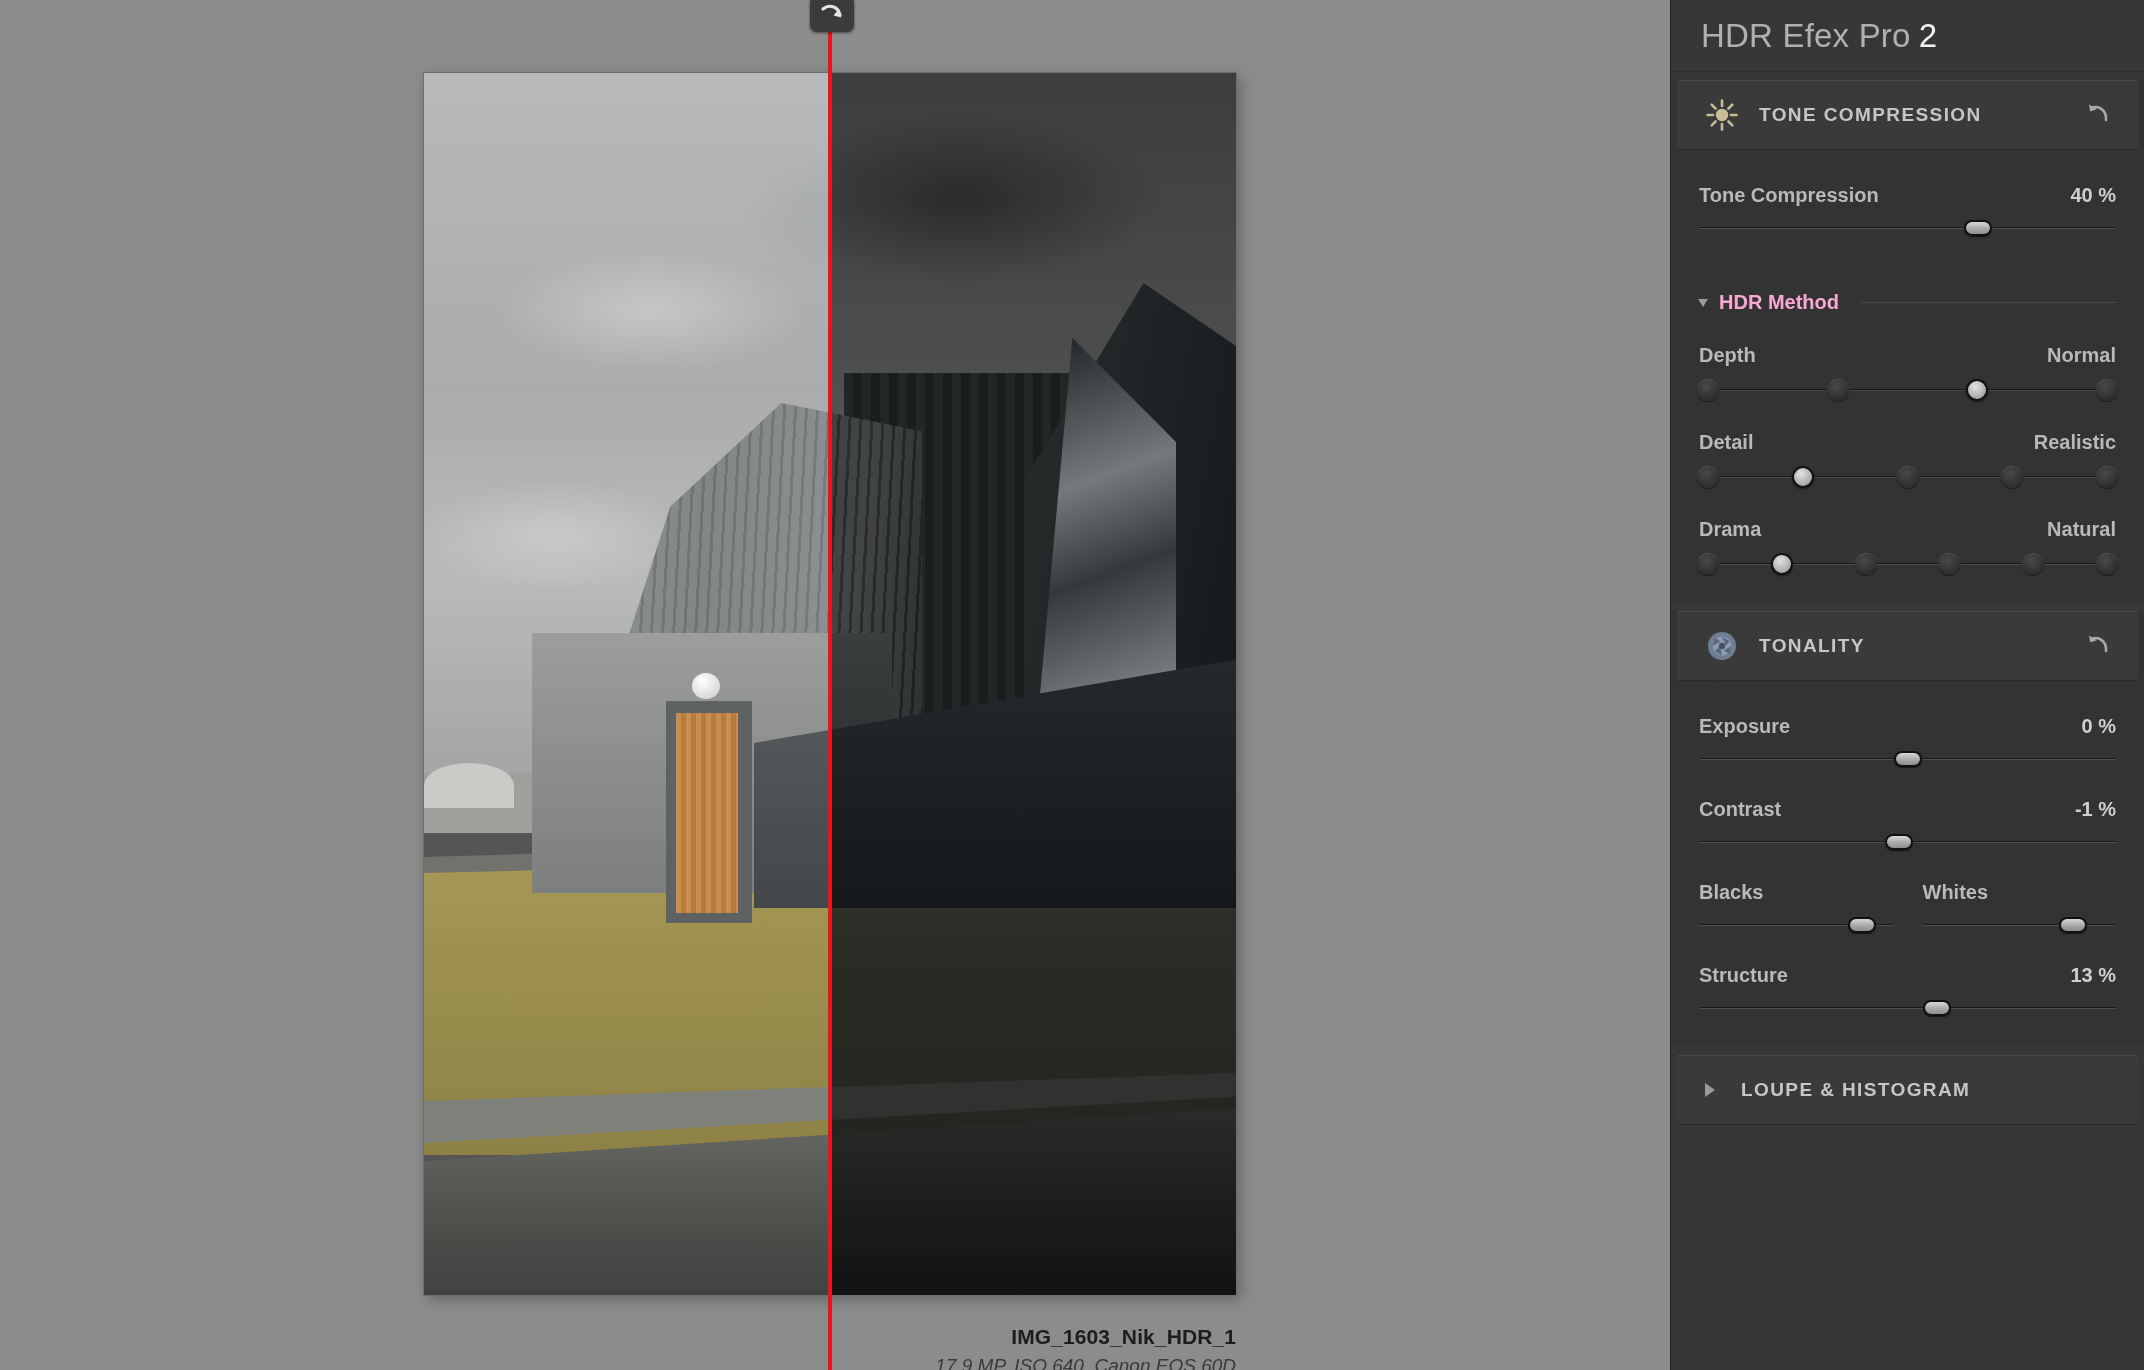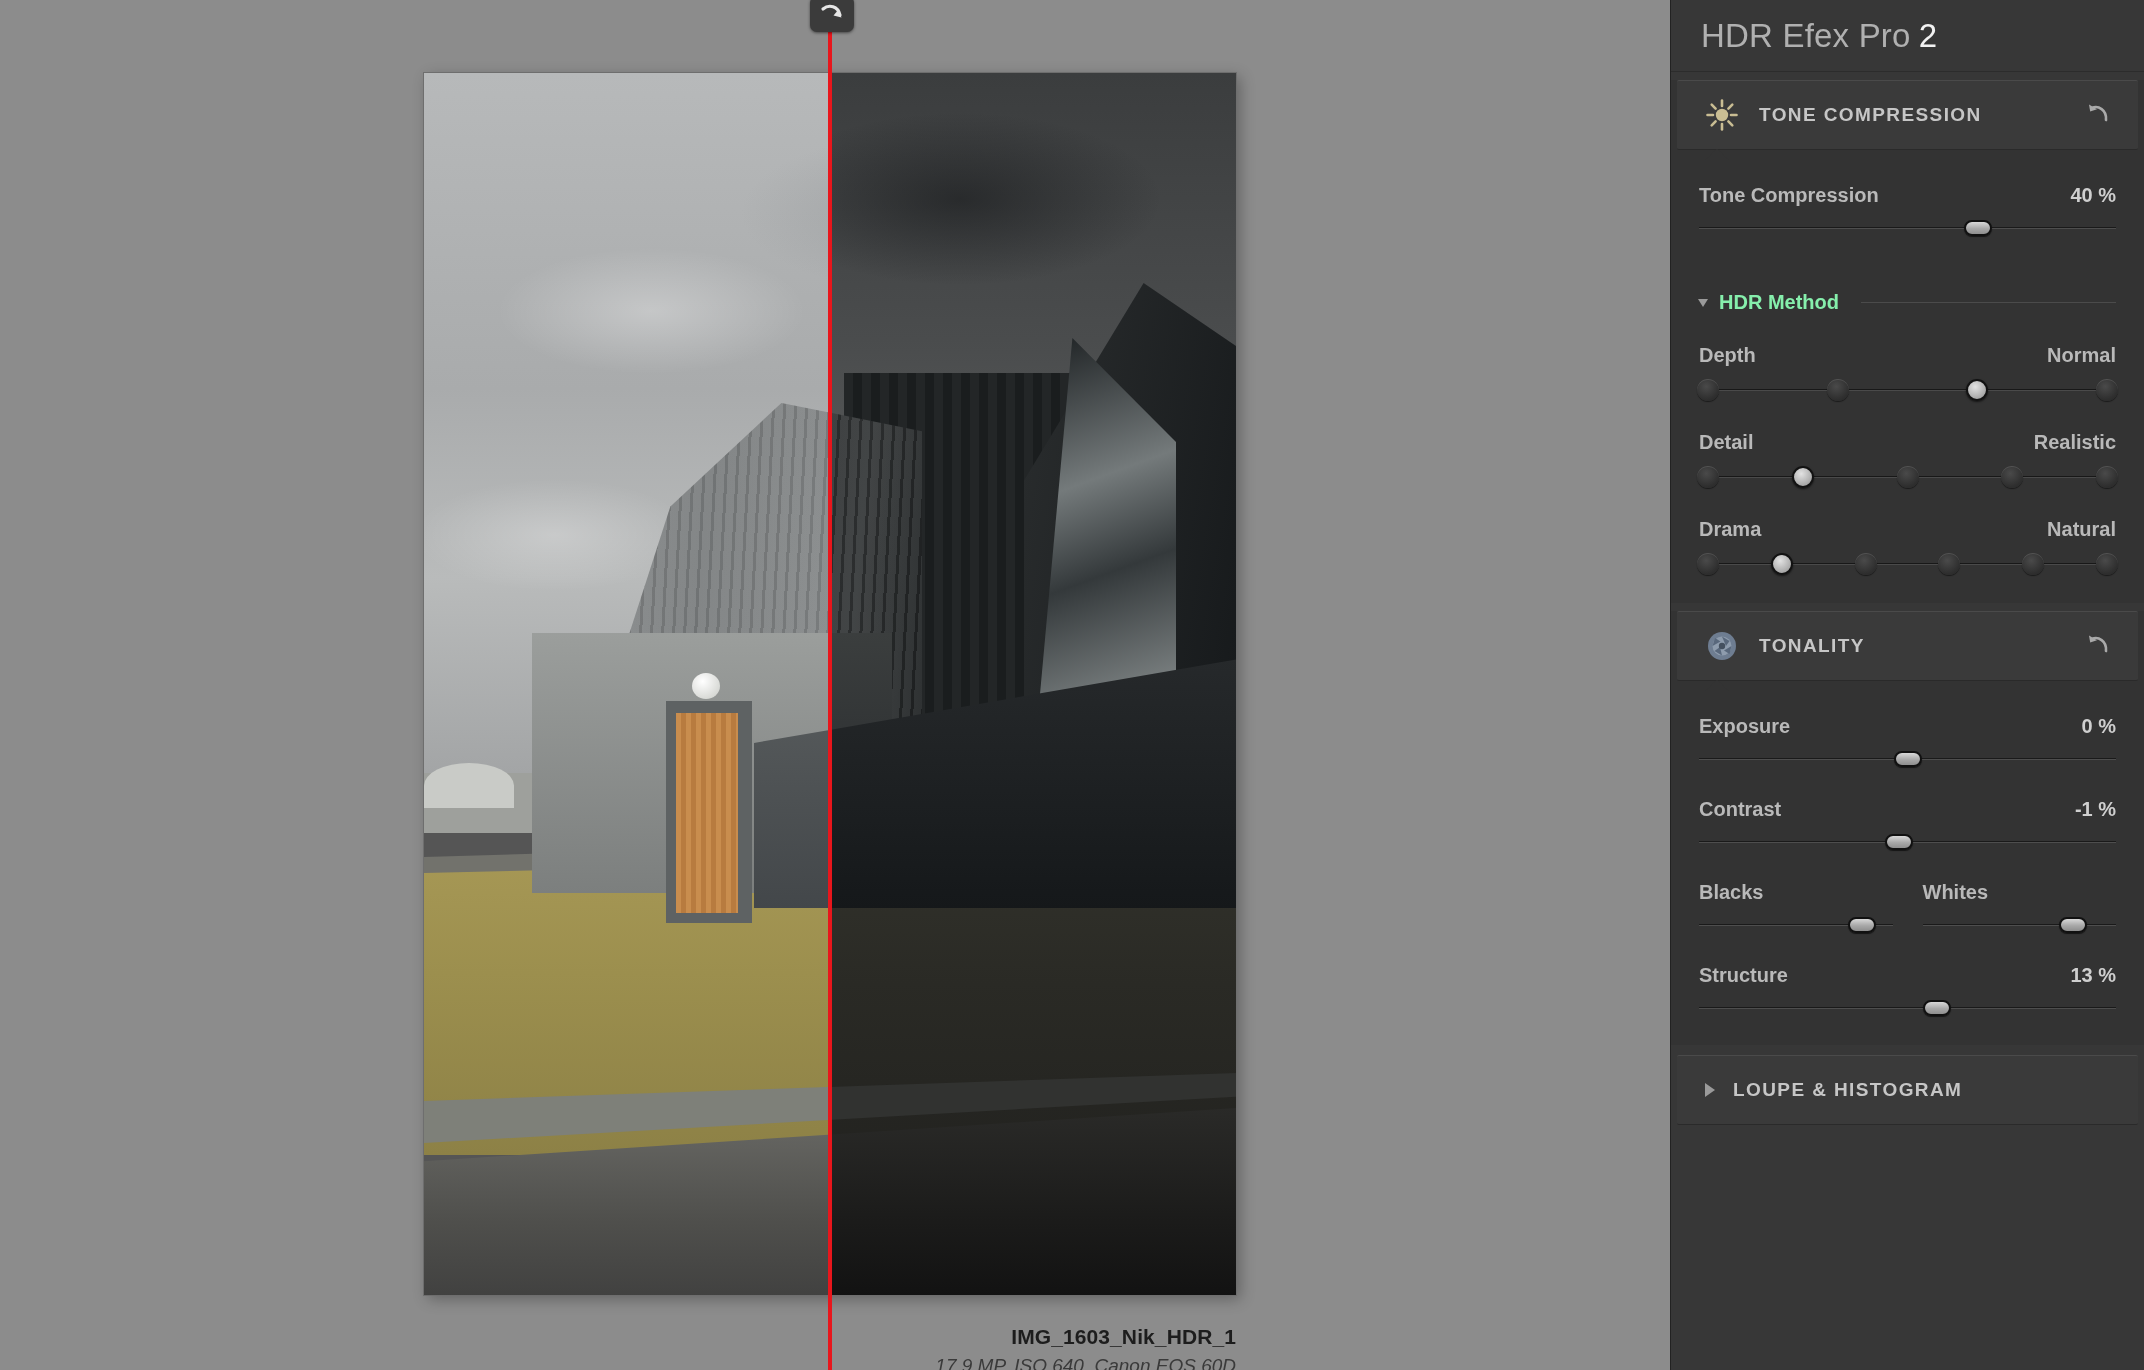--- a/index.html
+++ b/index.html
@@ -310,21 +310,21 @@
     margin:6px 0 30px 0;
   }
   .subgroup-head .tri {
     width:0; height:0;
     border-left:8px solid #9a9a9a;
     border-top:5px solid transparent;
     border-bottom:5px solid transparent;
     transform: rotate(90deg);
   }
   .subgroup-head .sub-title {
-    font-size:20px; font-weight:bold; color:#86efac; white-space:nowrap;
+    font-size:20px; font-weight:bold; color:#f9a8d4; white-space:nowrap;
   }
   .subgroup-head .hr {
     flex:1 1 auto; height:1px; background:#4b4b4b; margin-left:10px;
   }
 
   
   .notch-row { margin-bottom:28px; }
   .notch-row:last-child { margin-bottom:4px; }
   .notch-label {
     display:flex; justify-content:space-between;
@@ -350,20 +350,21 @@
   }
   .notch.on {
     background:radial-gradient(circle at 40% 32%, #e2e2e2, #b0b0b0 62%, #8f8f8f 100%);
     border:2px solid #121212;
     box-shadow:0 1px 2px rgba(0,0,0,.6);
   }
 
   
   .section-head.collapsed {
     margin-top:10px;
+    gap:8px;
   }
   .section-head.collapsed .tri-right {
     width:0; height:0;
     border-left:10px solid #9a9a9a;
     border-top:7px solid transparent;
     border-bottom:7px solid transparent;
   }
   .section-head.collapsed .sec-title { margin-left:18px; }
 
   .spacer { height:18px; }

